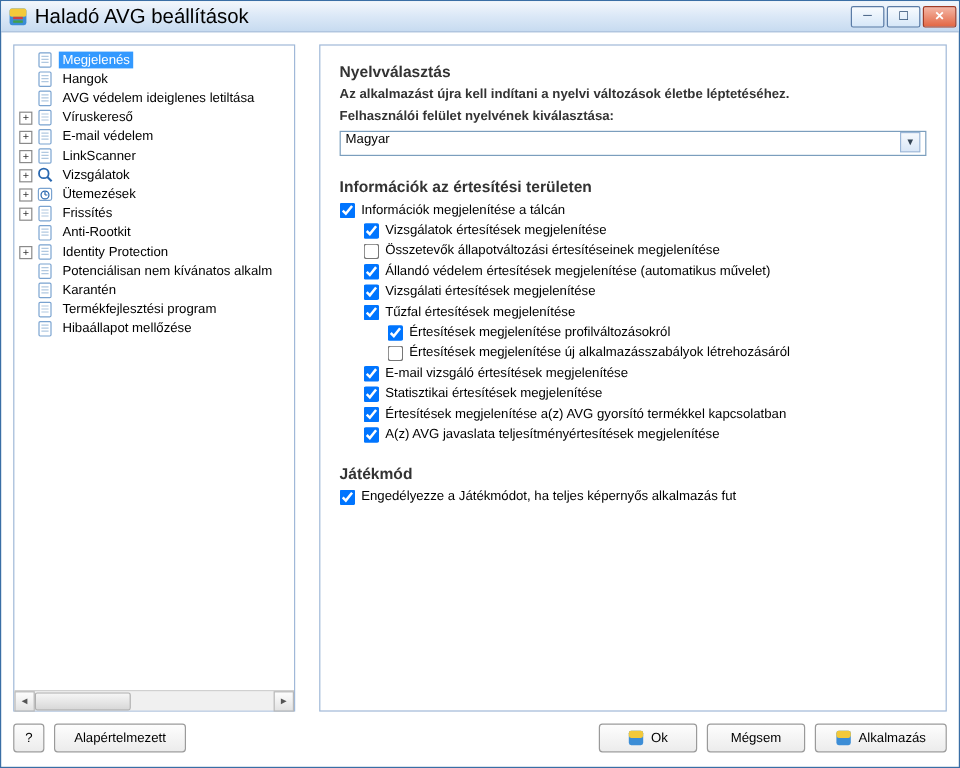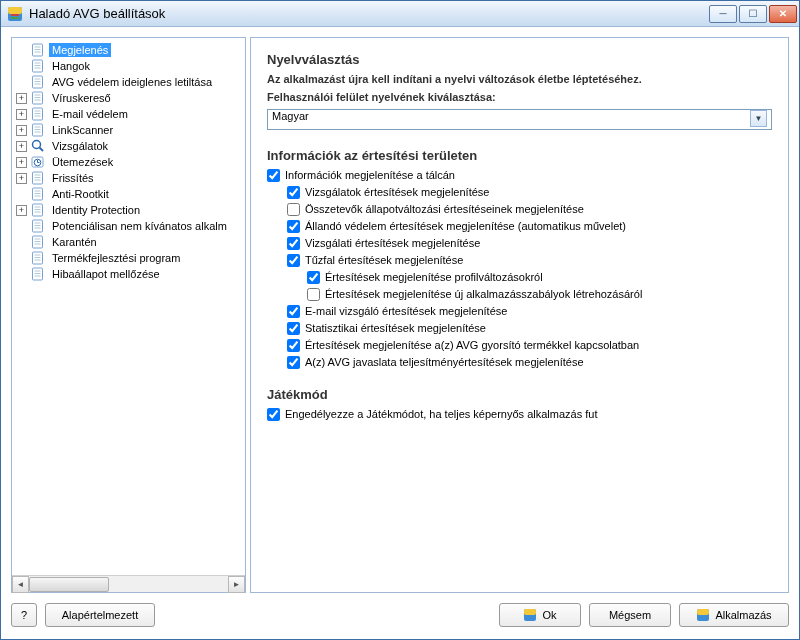--- a/index.html
+++ b/index.html
@@ -1,26 +1,26 @@
 <!DOCTYPE html>
 <html><head>
 <meta charset="utf-8">
 <style>
   * { box-sizing: border-box; margin: 0; padding: 0; }
   body { font-family: Tahoma, Verdana, sans-serif; font-size: 11px; background: #fff; width: 800px; height: 640px; overflow: hidden; }
   .window { width: 800px; height: 640px; border: 1px solid #3a6ea5; background: #fff; display: flex; flex-direction: column; }
   .titlebar { height: 26px; background: linear-gradient(to bottom, #f3f7fc 0%, #dbe8f7 50%, #c7dbf0 100%); border-bottom: 1px solid #a0b8d8; display: flex; align-items: center; padding: 0 2px 0 6px; }
   .titlebar .appicon { width: 16px; height: 16px; margin-right: 6px; display: inline-block; }
   .titlebar .appicon svg { display: block; }
-  .titlebar .title { flex: 1; font-size: 13px; color: #000; }
+  .titlebar .title { flex: 1; font-size: 17px; color: #000; }
   .titlebar .winbtns { display: flex; gap: 2px; }
   .winbtn { width: 28px; height: 18px; border: 1px solid #5b7ca6; border-radius: 2px; background: linear-gradient(#f8fbfe,#d6e7f8); display: flex; align-items: center; justify-content: center; font-family: Arial; font-size: 10px; color: #2a4a70; }
   .winbtn.close { background: linear-gradient(#f4b6a5,#e26744); border-color:#a03a24; color:#fff; font-weight:bold; }
   .content { flex: 1; padding: 10px; display: flex; flex-direction: column; gap: 8px; }
-  .panels { flex: 1; display: flex; gap: 4px; min-height: 0; }
+  .panels { flex: 1; display: flex; gap: 20px; min-height: 0; }
   .treepane { width: 235px; border: 1px solid #a0b8d8; background: #fff; display: flex; flex-direction: column; }
   .tree { flex: 1; overflow: hidden; padding: 4px 0; }
   .tree-row { display: flex; align-items: center; height: 16px; padding-left: 4px; white-space: nowrap; }
   .expander { width: 11px; height: 11px; border: 1px solid #8a8a8a; background: #fff; display: inline-flex; align-items: center; justify-content: center; font-size: 9px; line-height: 1; color: #333; margin-right: 2px; flex-shrink: 0; }
   .expander.empty { border: none; background: transparent; }
   .node-icon { width: 16px; height: 16px; margin: 0 3px 0 1px; display: inline-flex; align-items: center; justify-content: center; flex-shrink: 0; }
   .node-label { padding: 0 3px; height: 14px; line-height: 14px; }
   .node-label.selected { background: #3399ff; color: #fff; }
   .scrollbar-h { height: 17px; background: #f0f0f0; border-top: 1px solid #d0d0d0; display: flex; align-items: center; }
   .sb-btn { width: 17px; height: 17px; background: linear-gradient(#fdfdfd,#e3e3e3); border: 1px solid #b8b8b8; display: flex; align-items: center; justify-content: center; font-size: 8px; color: #555; }

